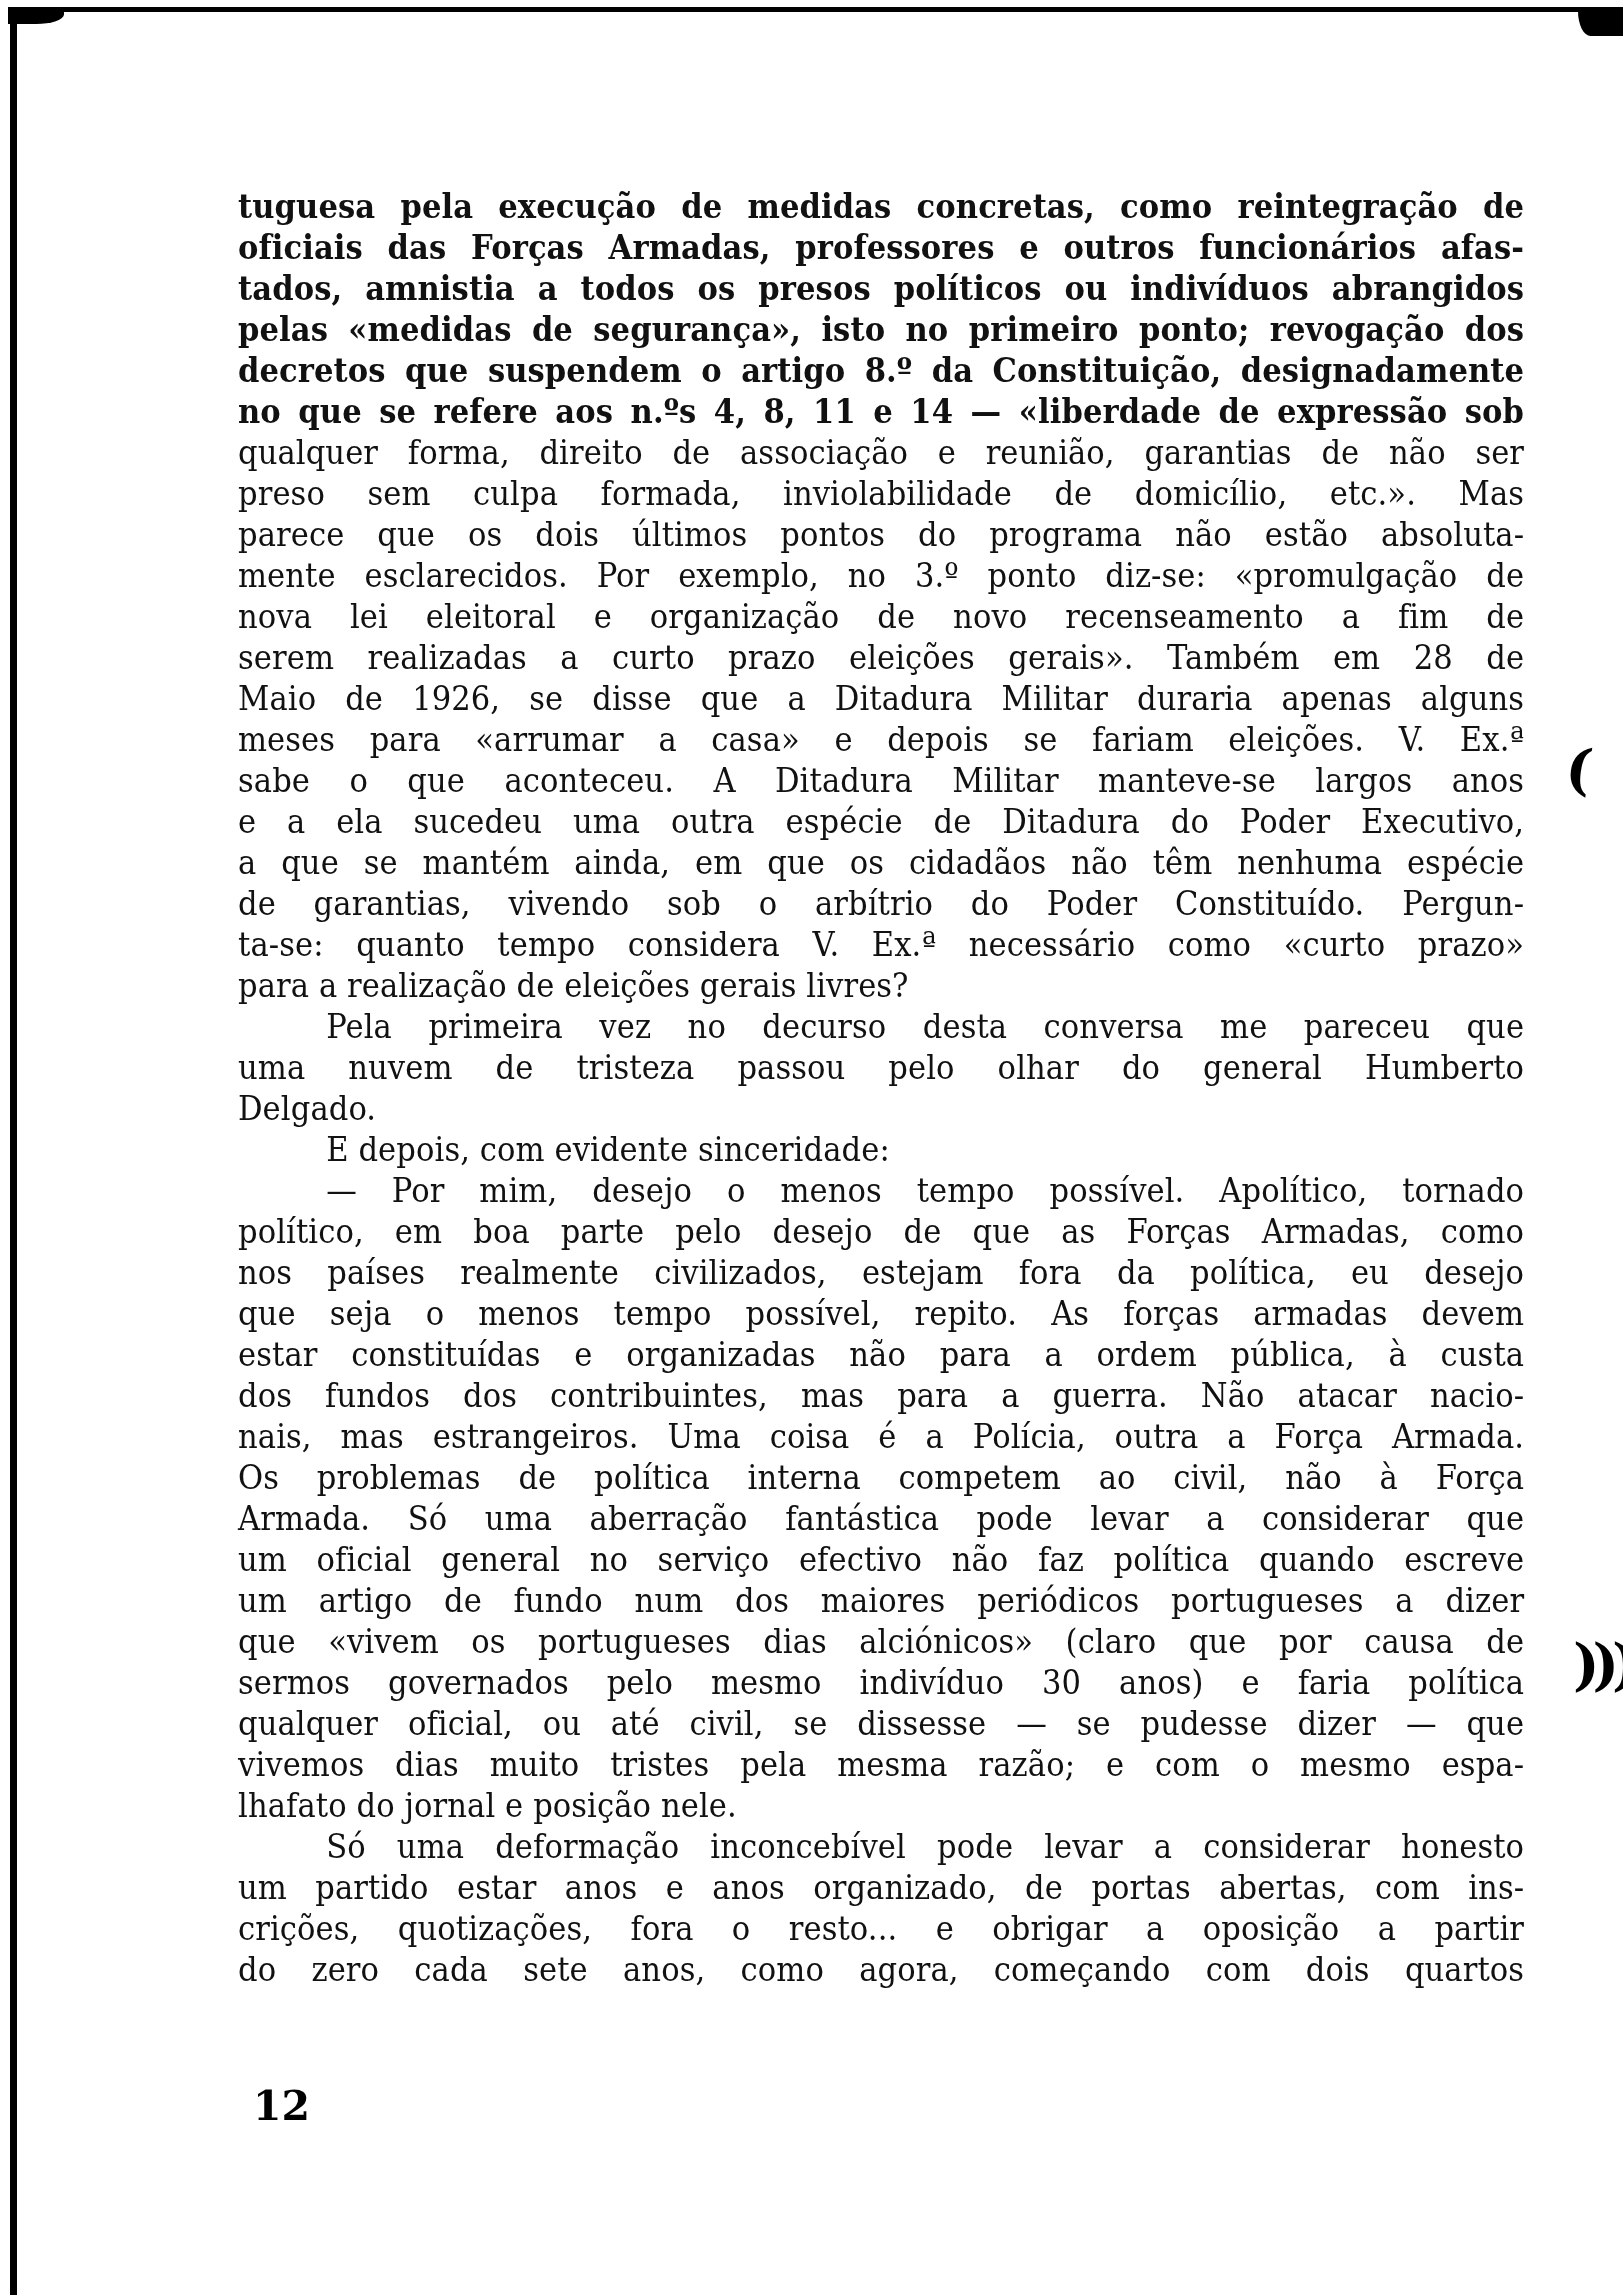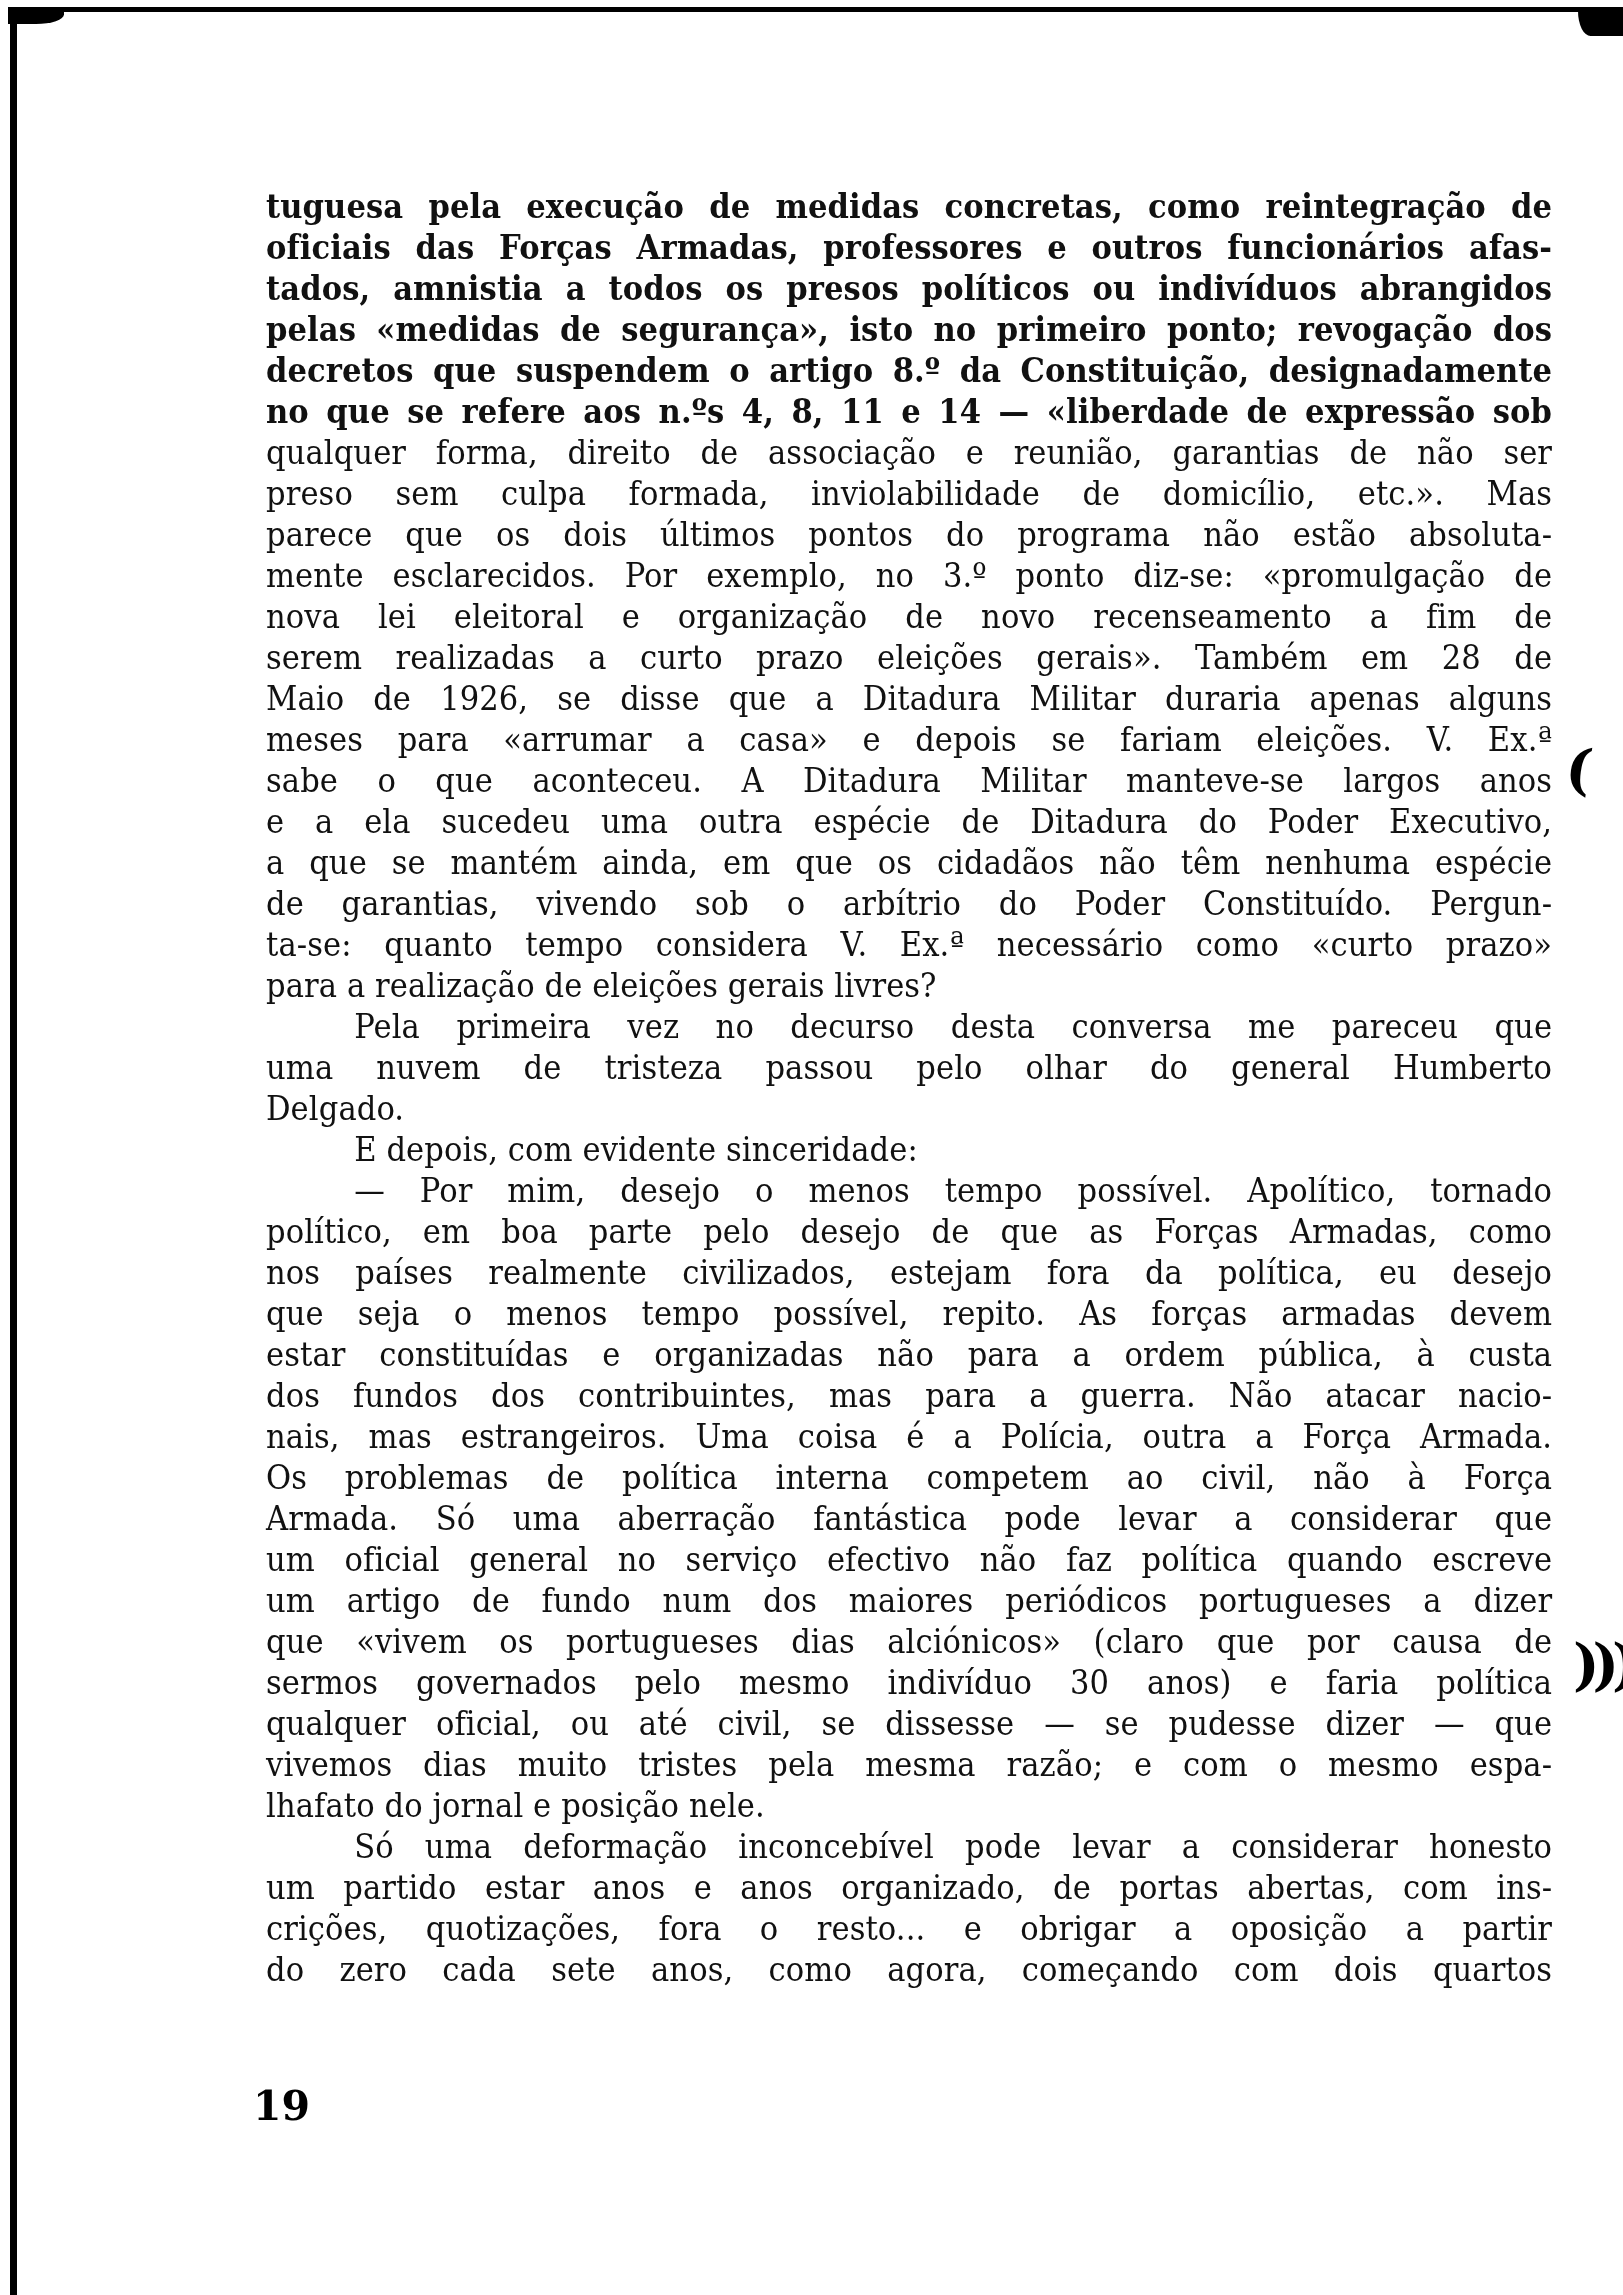--- a/index.html
+++ b/index.html
@@ -45,21 +45,20 @@
       width: 45px;
       height: 29px;
       background: #000;
       border-bottom-left-radius: 12.6px 25px;
     }
     .page {
       position: absolute;
       left: 238px;
       top: 186px;
       width: 1286px;
-      margin-left: 28px;
     }
     .line {
       font-family: "DejaVu Serif", "Liberation Serif", serif;
       font-size: 34px;
       line-height: 41px;
       height: 41px;
       color: #111;
       white-space: nowrap;
       text-align: justify;
       text-align-last: justify;
@@ -157,14 +156,14 @@
   <div class="line last">lhafato do jornal e posição nele.</div>
   <div class="line indent">Só uma deformação inconcebível pode levar a considerar honesto</div>
   <div class="line">um partido estar anos e anos organizado, de portas abertas, com ins-</div>
   <div class="line">crições, quotizações, fora o resto... e obrigar a oposição a partir</div>
   <div class="line">do zero cada sete anos, como agora, começando com dois quartos</div>
 </div>
 
 <div class="margin-mark mark-1">(</div>
 <div class="margin-mark mark-2">)))</div>
 
-<div class="page-number">19</div>
+<div class="page-number">12</div>
 
 
 </body></html>

